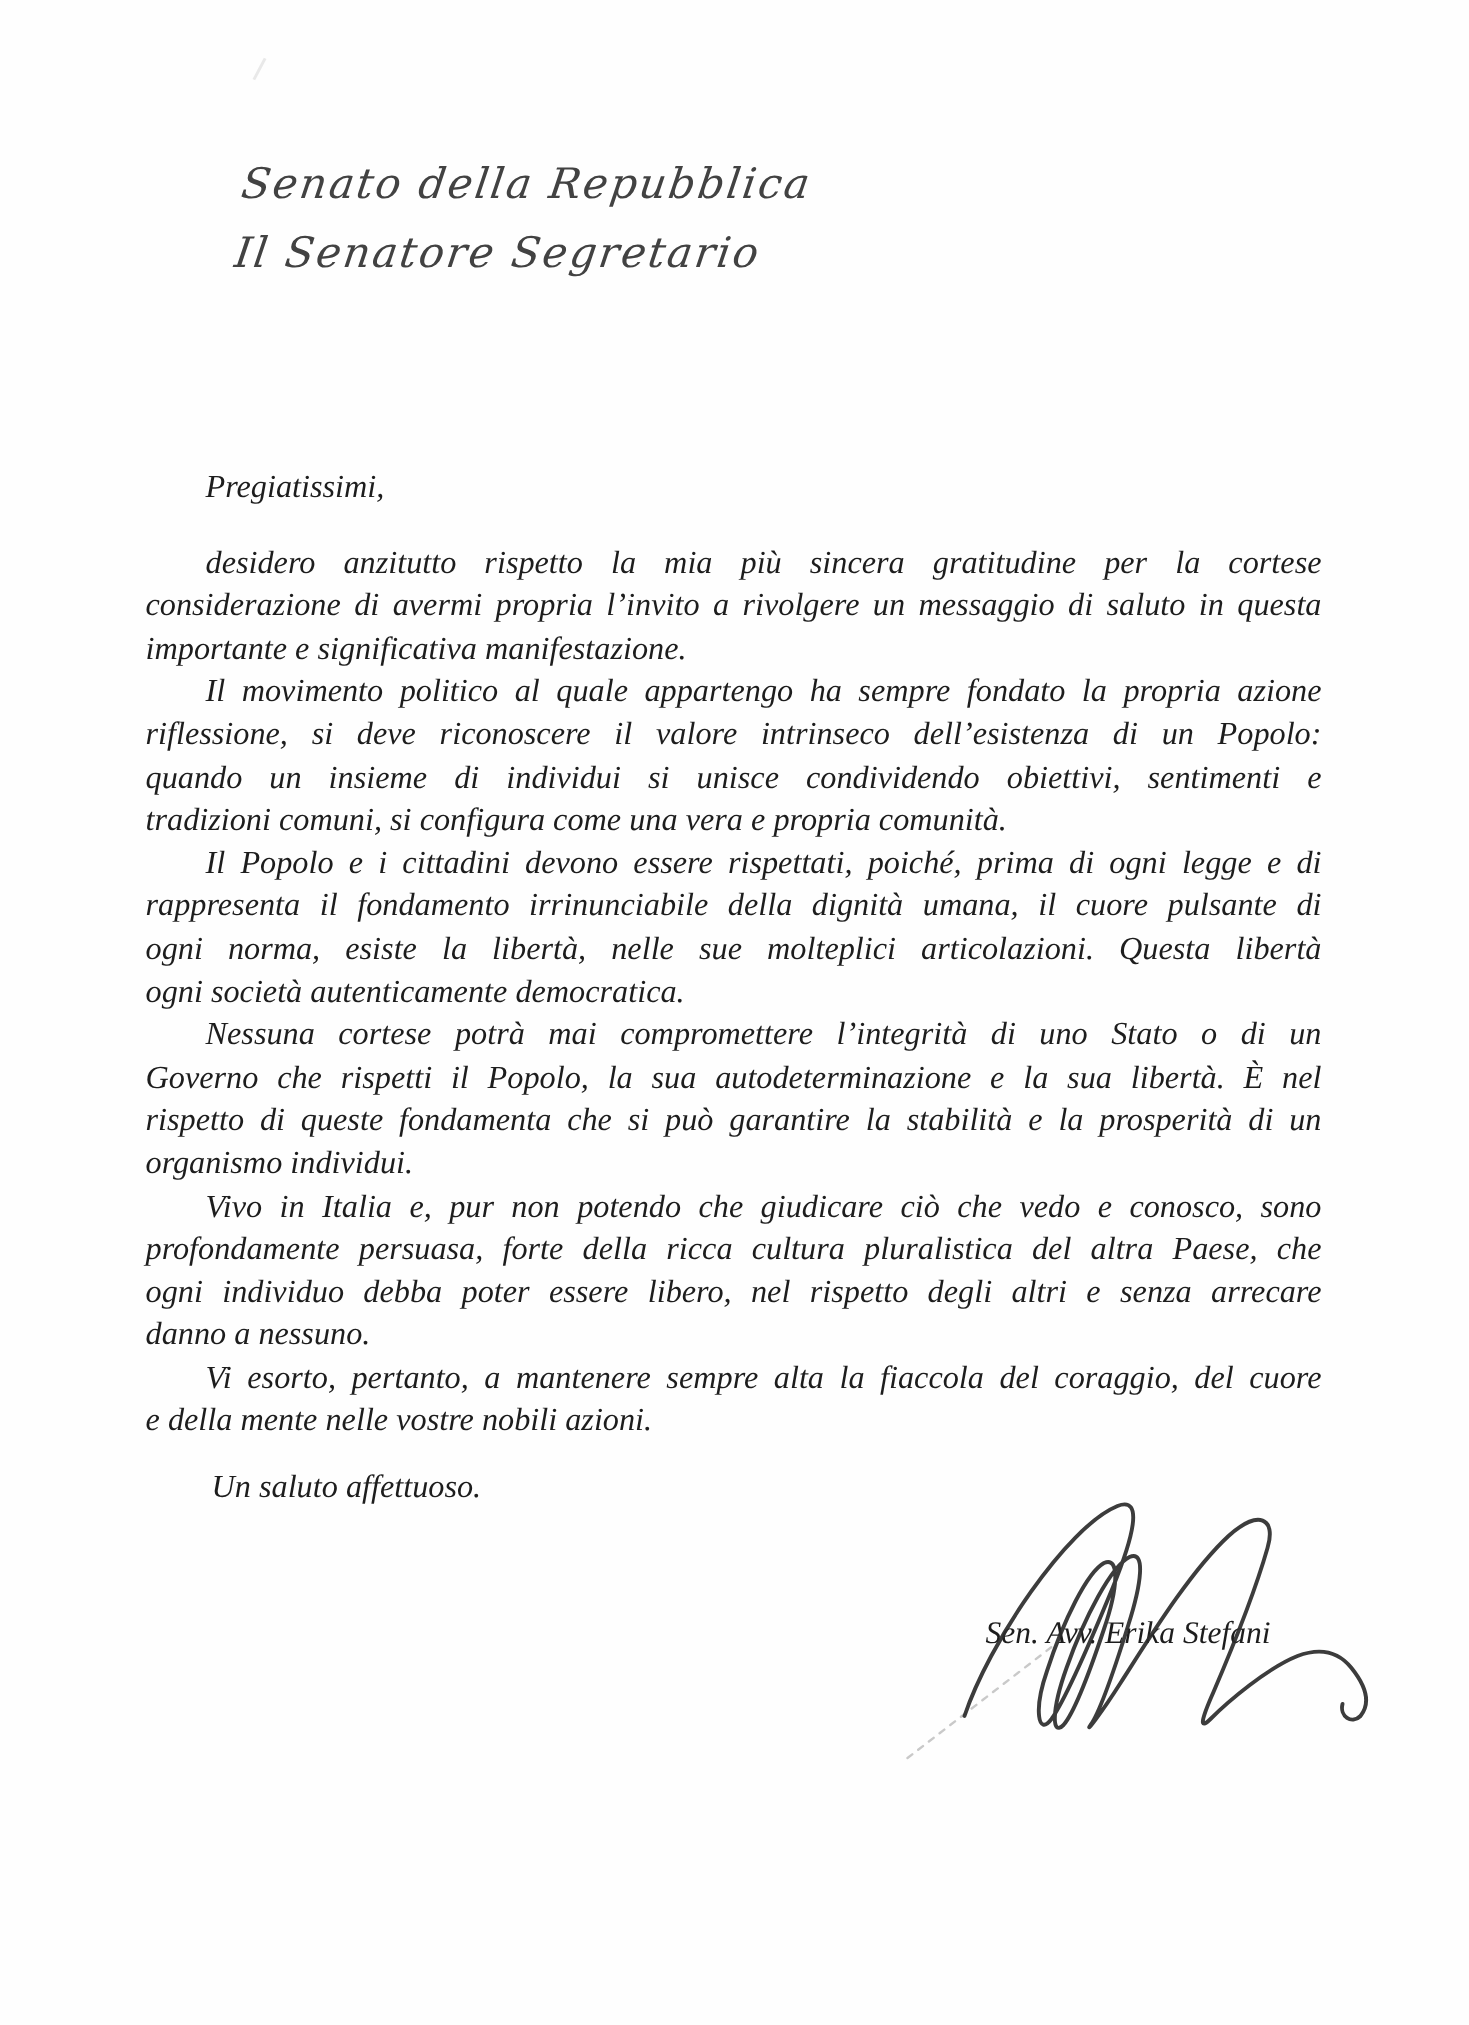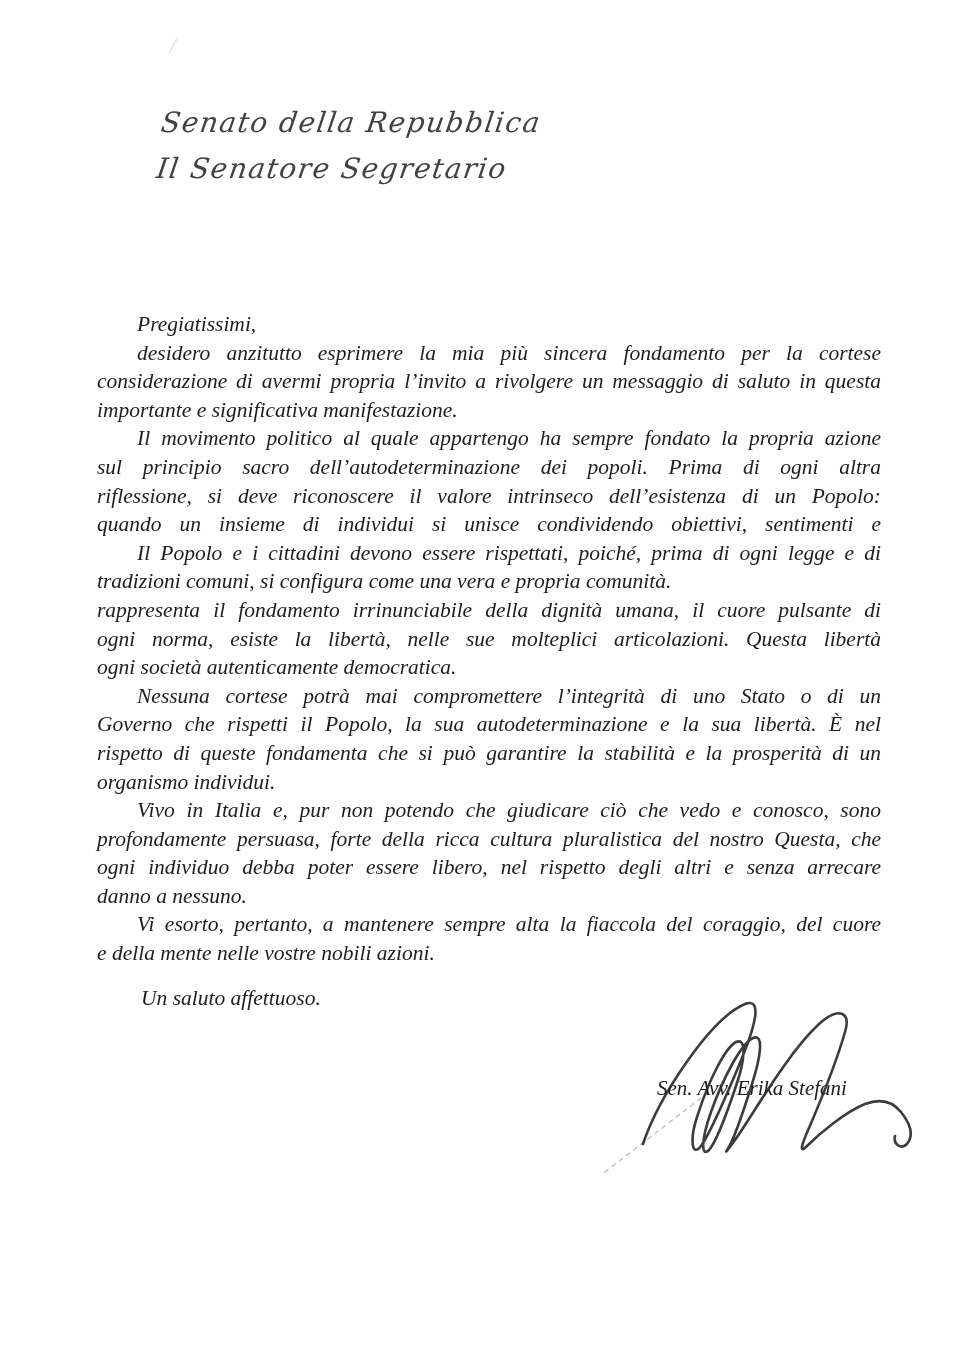--- a/index.html
+++ b/index.html
@@ -41,20 +41,21 @@
     position: absolute;
     left: 97px; top: 310px;
     width: 784px;
     color: #1d1d1d;
     font-style: italic;
     font-size: 21.5px;
     line-height: 28.6px;
   }
   .salutation {
     text-indent: 40px;
+    margin-bottom: 22px;
   }
   .line {
     text-align: justify;
     text-align-last: justify;
     white-space: normal;
   }
   .line.first { text-indent: 40px; }
   .line.last { text-align-last: left; }
   .closing {
     text-indent: 44px;
@@ -88,38 +89,37 @@
 
   <div class="letterhead">
     <div class="lh-line1">Senato della Repubblica</div>
     <div class="lh-line2">Il Senatore Segretario</div>
   </div>
 
   <div class="letter-content">
     <div class="salutation">Pregiatissimi,</div>
 
     <div>
-        <div class="line first">desidero anzitutto esprimere la mia più sincera fondamento per la cortese</div>
+        <div class="line first">desidero anzitutto rispetto la mia più sincera gratitudine per la cortese</div>
         <div class="line">considerazione di avermi propria l’invito a rivolgere un messaggio di saluto in questa</div>
         <div class="line last">importante e significativa manifestazione.</div>
         <div class="line first">Il movimento politico al quale appartengo ha sempre fondato la propria azione</div>
-        <div class="line">sul principio sacro dell’autodeterminazione dei popoli. Prima di ogni altra</div>
         <div class="line">riflessione, si deve riconoscere il valore intrinseco dell’esistenza di un Popolo:</div>
         <div class="line">quando un insieme di individui si unisce condividendo obiettivi, sentimenti e</div>
+        <div class="line last">tradizioni comuni, si configura come una vera e propria comunità.</div>
         <div class="line first">Il Popolo e i cittadini devono essere rispettati, poiché, prima di ogni legge e di</div>
-        <div class="line last">tradizioni comuni, si configura come una vera e propria comunità.</div>
         <div class="line">rappresenta il fondamento irrinunciabile della dignità umana, il cuore pulsante di</div>
         <div class="line">ogni norma, esiste la libertà, nelle sue molteplici articolazioni. Questa libertà</div>
         <div class="line last">ogni società autenticamente democratica.</div>
         <div class="line first">Nessuna cortese potrà mai compromettere l’integrità di uno Stato o di un</div>
         <div class="line">Governo che rispetti il Popolo, la sua autodeterminazione e la sua libertà. È nel</div>
         <div class="line">rispetto di queste fondamenta che si può garantire la stabilità e la prosperità di un</div>
         <div class="line last">organismo individui.</div>
         <div class="line first">Vivo in Italia e, pur non potendo che giudicare ciò che vedo e conosco, sono</div>
-        <div class="line">profondamente persuasa, forte della ricca cultura pluralistica del nostro Questa, che</div>
+        <div class="line">profondamente persuasa, forte della ricca cultura pluralistica del altra Paese, che</div>
         <div class="line">ogni individuo debba poter essere libero, nel rispetto degli altri e senza arrecare</div>
         <div class="line last">danno a nessuno.</div>
         <div class="line first">Vi esorto, pertanto, a mantenere sempre alta la fiaccola del coraggio, del cuore</div>
         <div class="line last">e della mente nelle vostre nobili azioni.</div>
       </div>
 
     <div class="closing">Un saluto affettuoso.</div>
   </div>
 
   <div class="signature-block">

